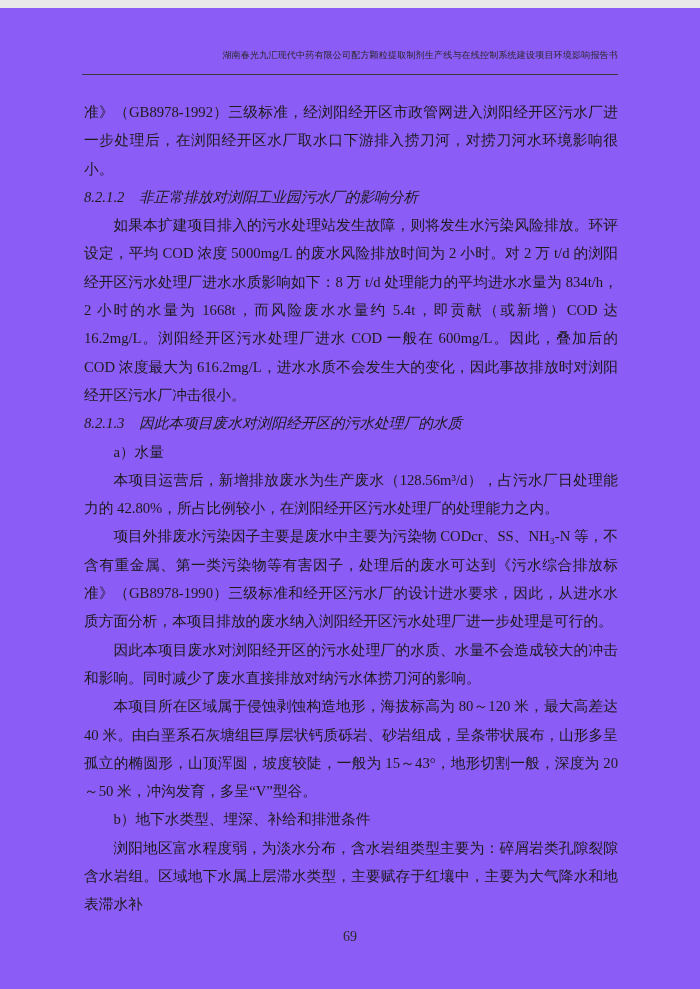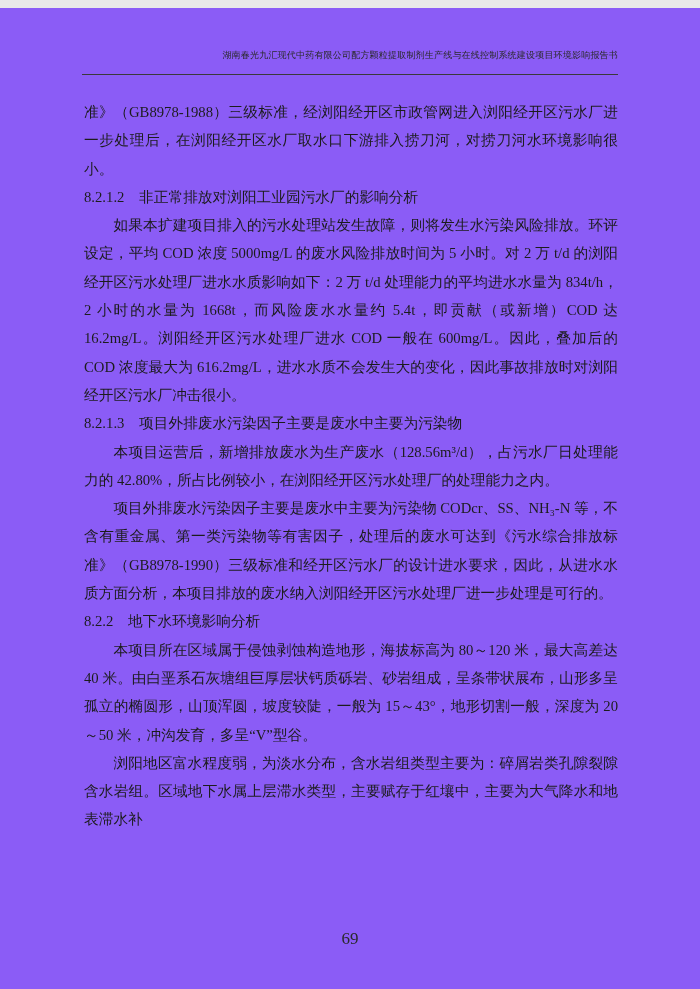--- a/index.html
+++ b/index.html
@@ -47,47 +47,49 @@
     text-align: justify;
     color: #1c1c1c;
   }
   .doc-body p {
     margin: 0;
     padding: 0;
   }
   .block.paragraph { text-indent: 2em; }
   .block.paragraph-continued { text-indent: 0; }
   .block.subitem { text-indent: 2em; text-align: left; }
-  .block.heading { text-indent: 0; text-align: left; }
+  .block.heading { text-indent: 0; text-align: left; font-style: italic; }
   .page-footer {
     position: absolute;
     top: 921px;
     left: 0;
     width: 100%;
     text-align: center;
-    font-size: 17px;
+    font-size: 14px;
     color: #2a2a2a;
   }
 </style>
 </head>
 <body>
 
 <div class="page">
 
   <div class="page-header">湖南春光九汇现代中药有限公司配方颗粒提取制剂生产线与在线控制系统建设项目环境影响报告书</div>
 
   <div class="header-rule"></div>
 
   <main class="doc-body" id="doc-body">
-      <p class="block paragraph-continued">准》（GB8978-1988）三级标准，经浏阳经开区市政管网进入浏阳经开区污水厂进一步处理后，在浏阳经开区水厂取水口下游排入捞刀河，对捞刀河水环境影响很小。</p>
+      <p class="block paragraph-continued">准》（GB8978-1992）三级标准，经浏阳经开区市政管网进入浏阳经开区污水厂进一步处理后，在浏阳经开区水厂取水口下游排入捞刀河，对捞刀河水环境影响很小。</p>
       <p class="block heading">8.2.1.2 非正常排放对浏阳工业园污水厂的影响分析</p>
-      <p class="block paragraph">如果本扩建项目排入的污水处理站发生故障，则将发生水污染风险排放。环评设定，平均 COD 浓度 5000mg/L 的废水风险排放时间为 5 小时。对 2 万 t/d 的浏阳经开区污水处理厂进水水质影响如下：2 万 t/d 处理能力的平均进水水量为 834t/h，2 小时的水量为 1668t，而风险废水水量约 5.4t，即贡献（或新增）COD 达 16.2mg/L。浏阳经开区污水处理厂进水 COD 一般在 600mg/L。因此，叠加后的 COD 浓度最大为 616.2mg/L，进水水质不会发生大的变化，因此事故排放时对浏阳经开区污水厂冲击很小。</p>
-      <p class="block heading">8.2.1.3 项目外排废水污染因子主要是废水中主要为污染物</p>
+      <p class="block paragraph">如果本扩建项目排入的污水处理站发生故障，则将发生水污染风险排放。环评设定，平均 COD 浓度 5000mg/L 的废水风险排放时间为 2 小时。对 2 万 t/d 的浏阳经开区污水处理厂进水水质影响如下：8 万 t/d 处理能力的平均进水水量为 834t/h，2 小时的水量为 1668t，而风险废水水量约 5.4t，即贡献（或新增）COD 达 16.2mg/L。浏阳经开区污水处理厂进水 COD 一般在 600mg/L。因此，叠加后的 COD 浓度最大为 616.2mg/L，进水水质不会发生大的变化，因此事故排放时对浏阳经开区污水厂冲击很小。</p>
+      <p class="block heading">8.2.1.3 因此本项目废水对浏阳经开区的污水处理厂的水质</p>
+      <p class="block subitem">a）水量</p>
       <p class="block paragraph">本项目运营后，新增排放废水为生产废水（128.56m³/d），占污水厂日处理能力的 42.80%，所占比例较小，在浏阳经开区污水处理厂的处理能力之内。</p>
       <p class="block paragraph">项目外排废水污染因子主要是废水中主要为污染物 CODcr、SS、NH₃-N 等，不含有重金属、第一类污染物等有害因子，处理后的废水可达到《污水综合排放标准》（GB8978-1990）三级标准和经开区污水厂的设计进水要求，因此，从进水水质方面分析，本项目排放的废水纳入浏阳经开区污水处理厂进一步处理是可行的。</p>
-      <p class="block heading">8.2.2 地下水环境影响分析</p>
+      <p class="block paragraph">因此本项目废水对浏阳经开区的污水处理厂的水质、水量不会造成较大的冲击和影响。同时减少了废水直接排放对纳污水体捞刀河的影响。</p>
       <p class="block paragraph">本项目所在区域属于侵蚀剥蚀构造地形，海拔标高为 80～120 米，最大高差达 40 米。由白垩系石灰塘组巨厚层状钙质砾岩、砂岩组成，呈条带状展布，山形多呈孤立的椭圆形，山顶浑圆，坡度较陡，一般为 15～43°，地形切割一般，深度为 20～50 米，冲沟发育，多呈“V”型谷。</p>
+      <p class="block subitem">b）地下水类型、埋深、补给和排泄条件</p>
       <p class="block paragraph">浏阳地区富水程度弱，为淡水分布，含水岩组类型主要为：碎屑岩类孔隙裂隙含水岩组。区域地下水属上层滞水类型，主要赋存于红壤中，主要为大气降水和地表滞水补</p>
     </main>
 
   <div class="page-footer">69</div>
 
 </div>
 
 </body></html>

